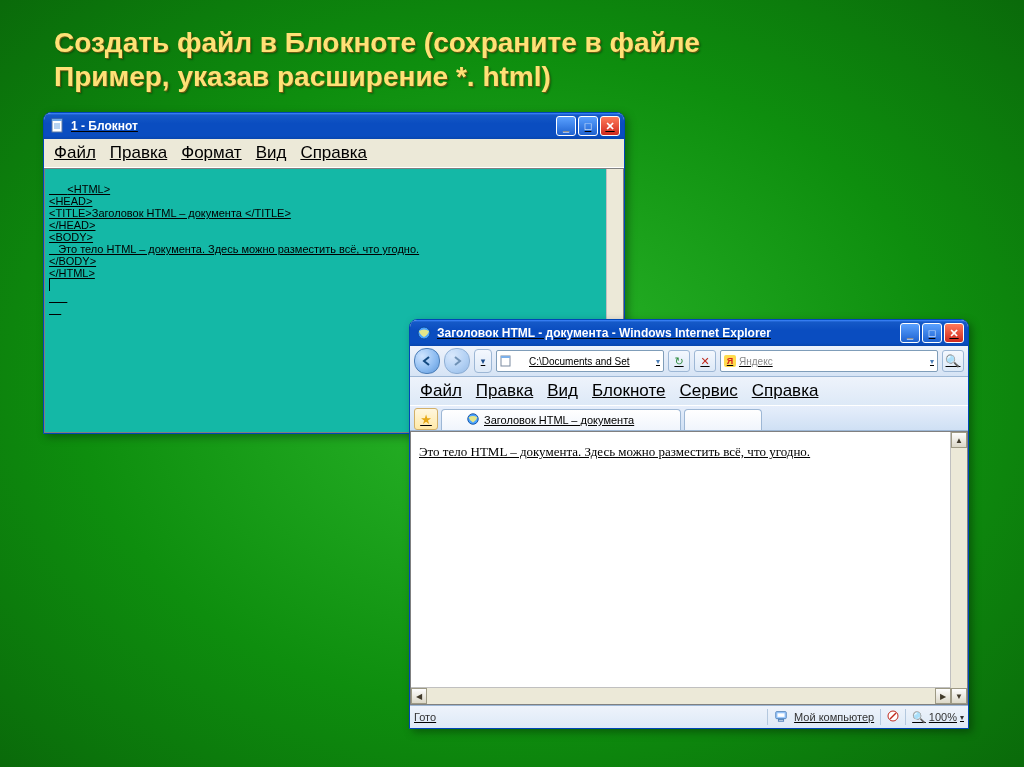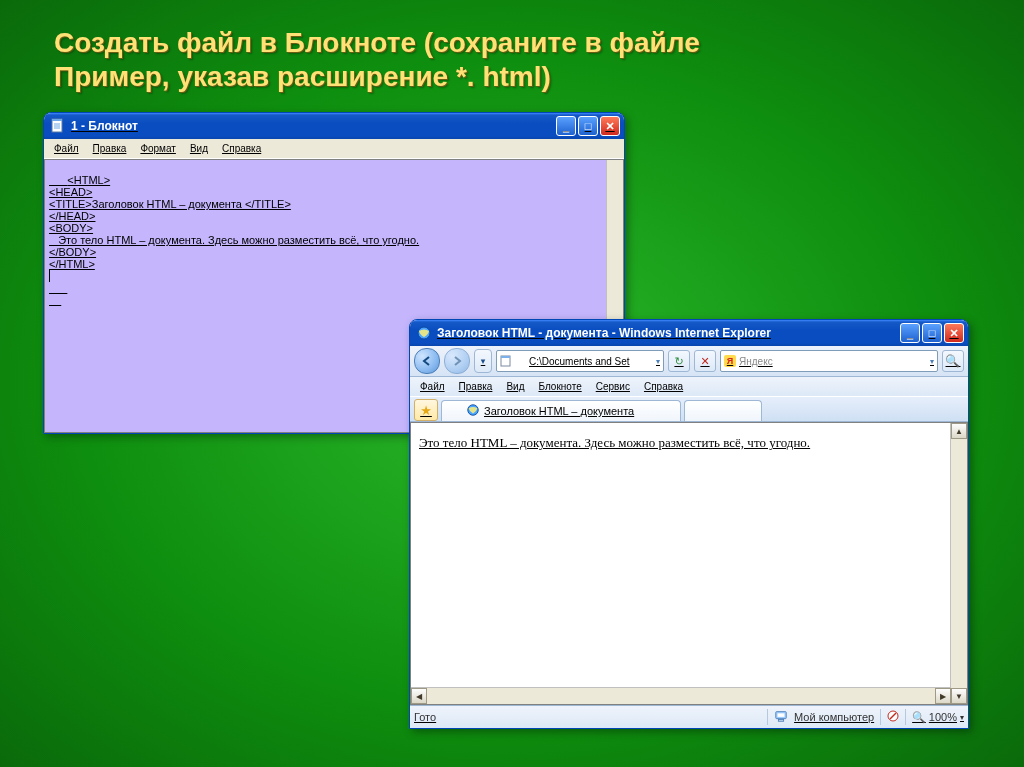--- a/index.html
+++ b/index.html
@@ -72,28 +72,28 @@
   }
   .win-btn.min, .win-btn.max { background: linear-gradient(to bottom,#5aa1ff,#1e62d0); }
   .win-btn.close { background: linear-gradient(to bottom,#ff7a5a,#d0291e); }
 
   .menubar {
     background:#ece9d8;
     border-bottom:1px solid #fff;
     display:flex;
     gap:2px;
     padding:2px 4px;
-    font-size:10px;
+    font-size:17px;
     color:#000;
   }
   .menubar span { padding:2px 6px; }
 
   .client {
     flex:1;
-    background:#c4b5fd;
+    background:#14b8a6;
     border:1px solid #808080;
     margin:0;
     overflow:auto;
     position:relative;
   }
   .notepad .client {
     font-family: Tahoma, Arial, sans-serif;
     font-size:11px;
     padding:2px 4px;
     white-space: pre;

